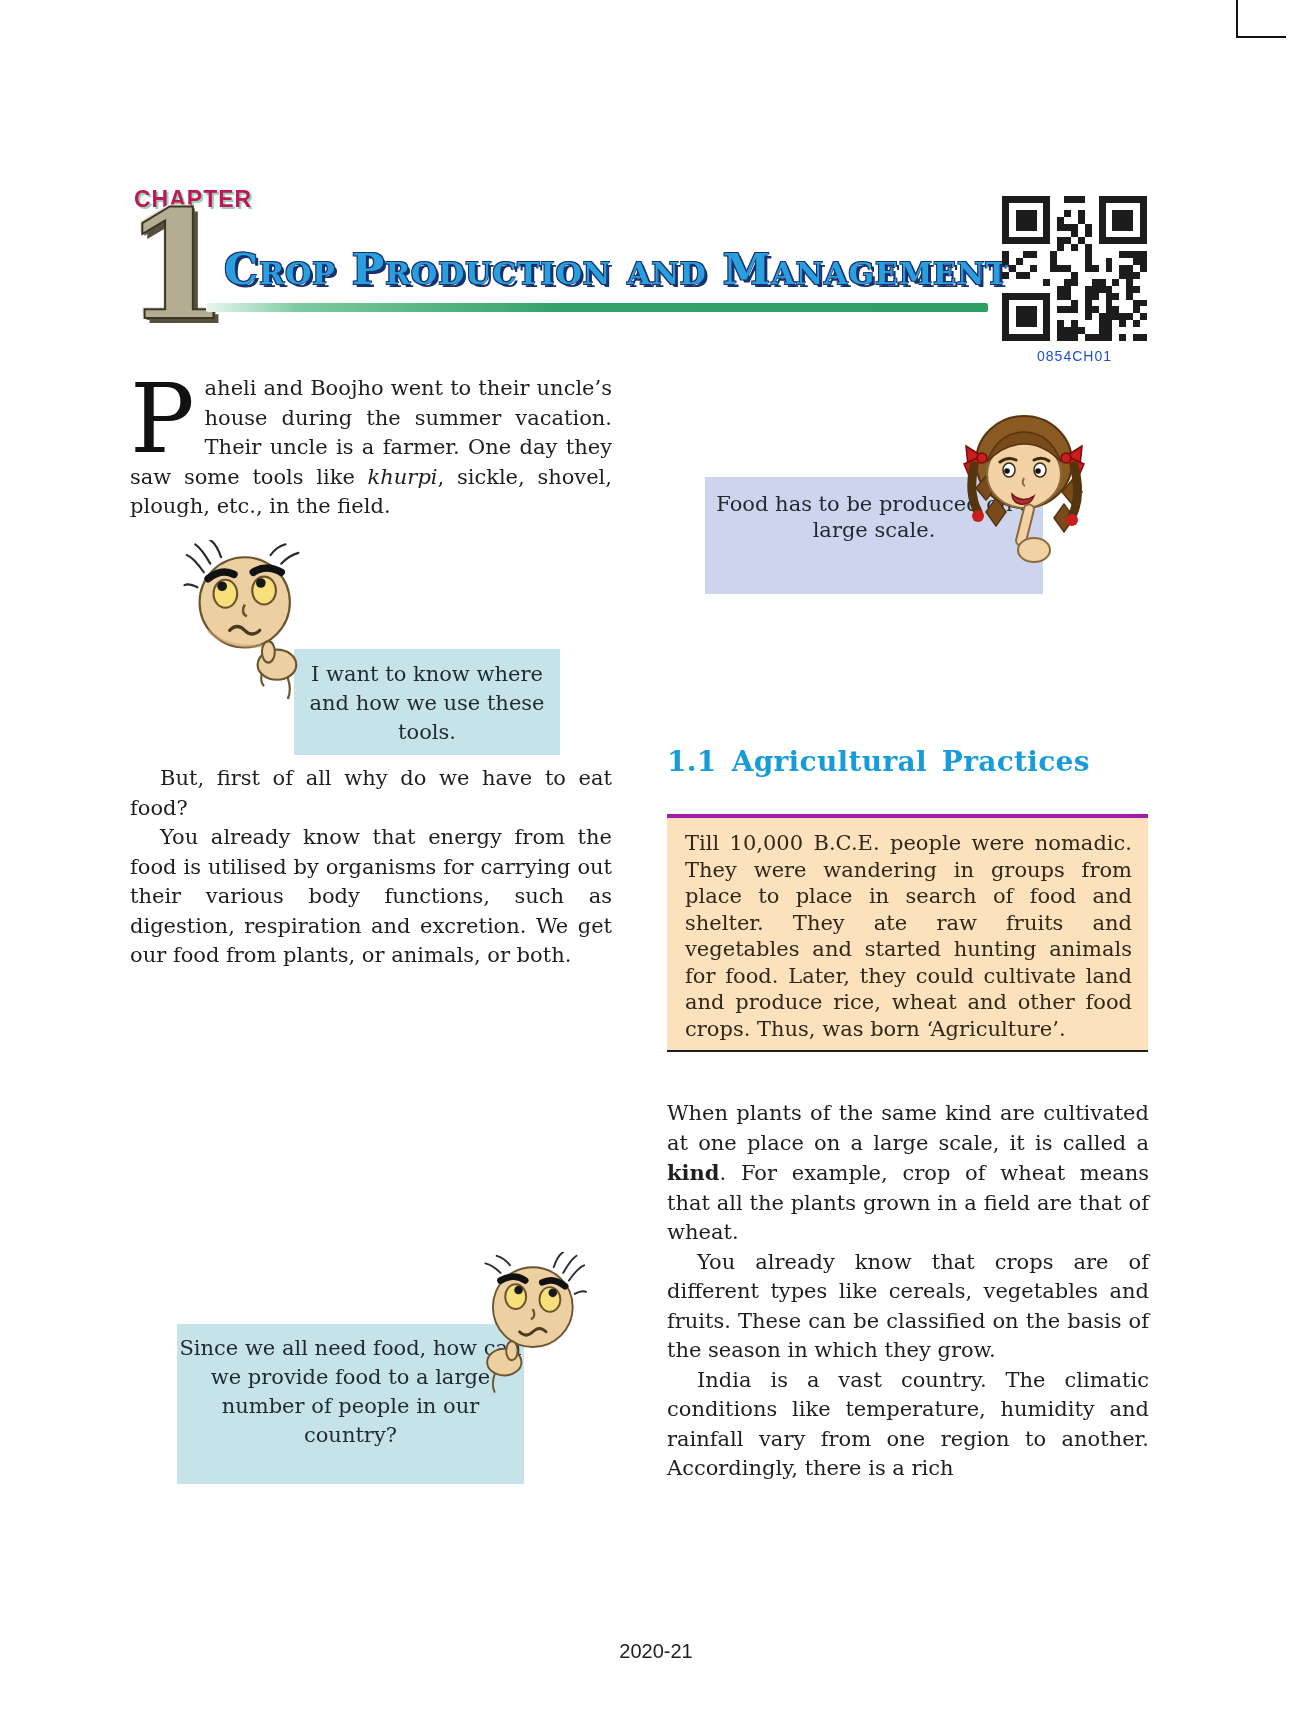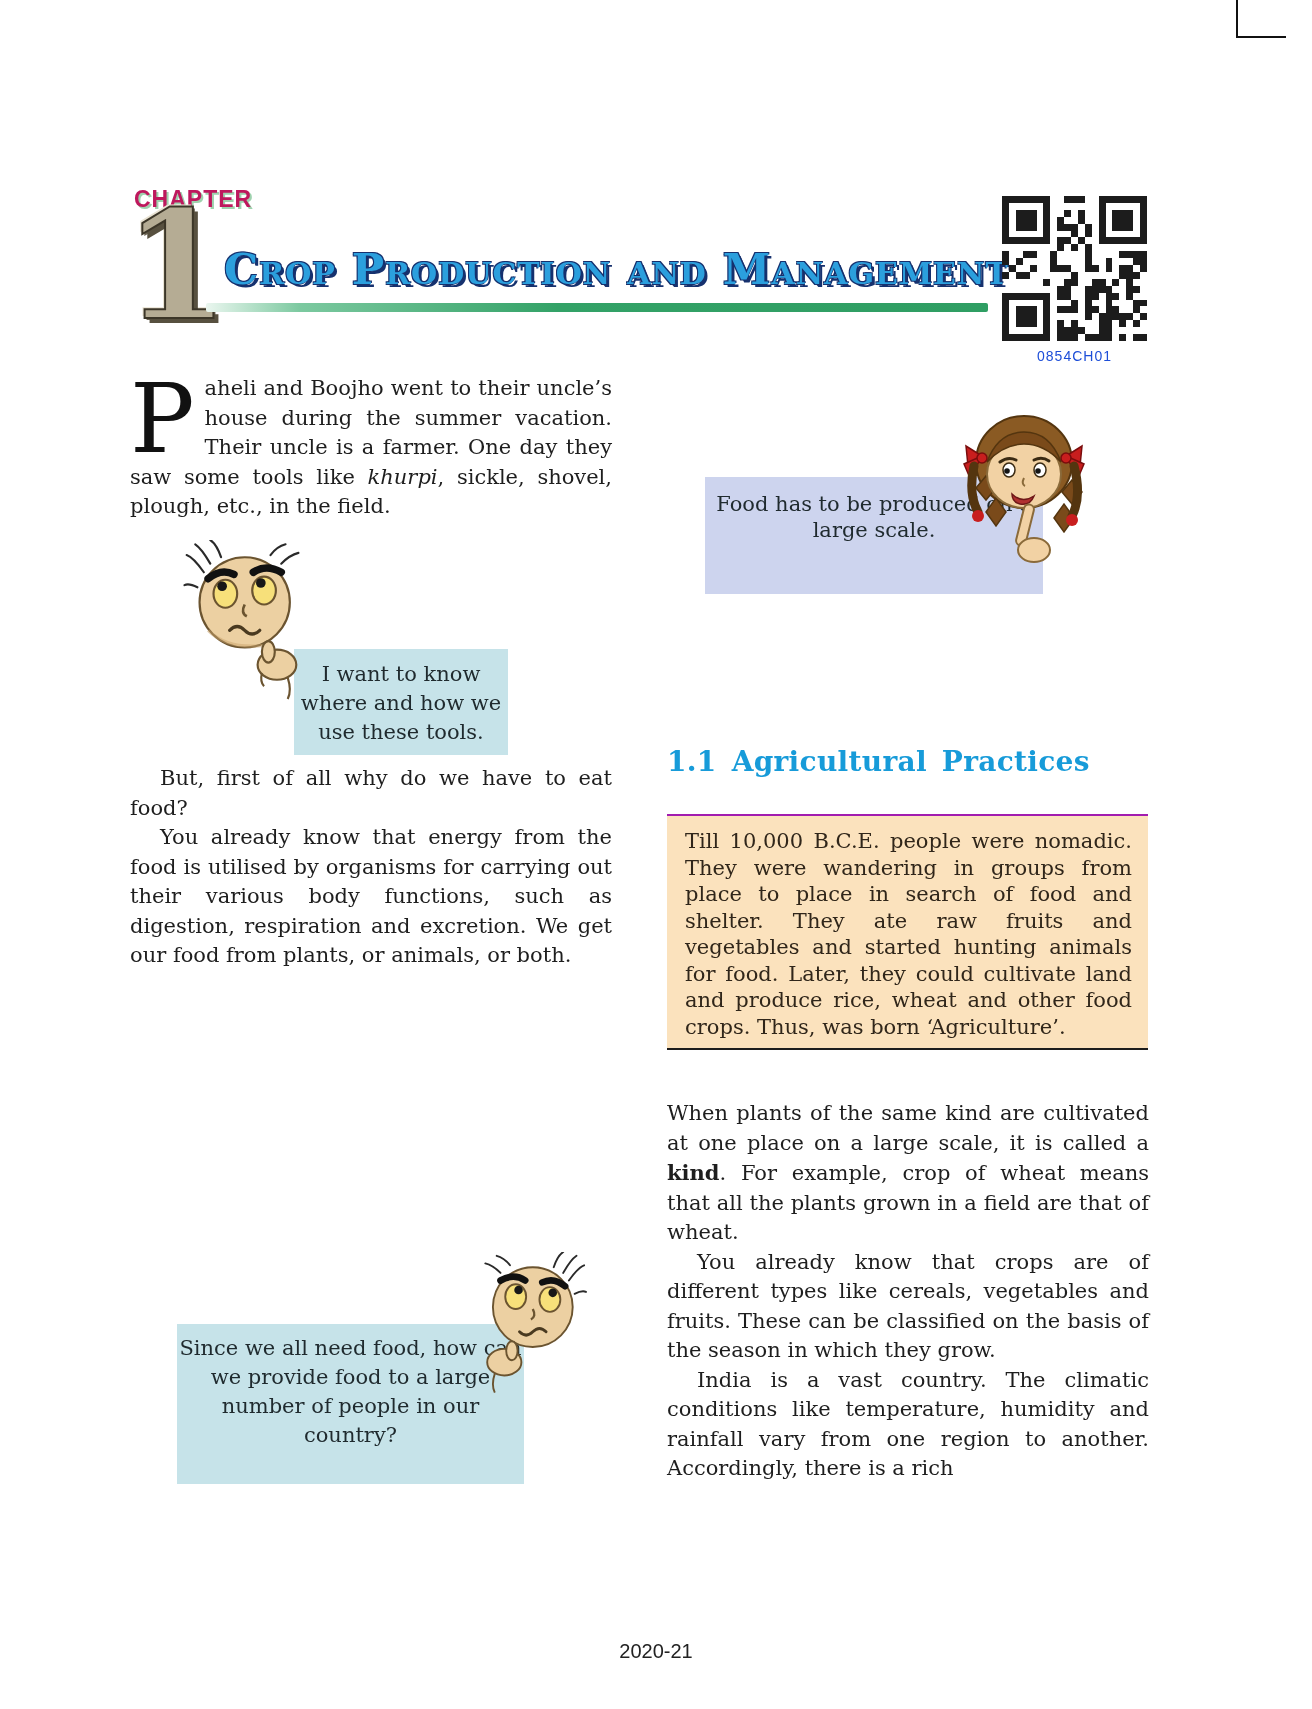--- a/index.html
+++ b/index.html
@@ -32,27 +32,27 @@
   .col{width:482px;font-size:21px;line-height:29.5px;text-align:justify;}
   .col p{margin:0;}
   .ind{text-indent:30px;}
   .dropcap{float:left;font-size:96px;line-height:74px;padding:8px 10px 0 0;color:#111;}
   .col-left{left:130px;top:374px;}
   .left-body{left:130px;top:764px;}
   .r-intro{left:667px;top:605px;}
   .r-heading{left:667px;top:745px;width:481px;font-size:28px;font-weight:bold;
     color:#179bd9;word-spacing:5px;letter-spacing:0.3px;}
   .history-box{left:667px;top:814px;width:481px;box-sizing:border-box;
-    background:#fbe2bd;border-top:2px solid #a21caf;border-bottom:2px solid #1d1d1d;
+    background:#fbe2bd;border-top:4px solid #a21caf;border-bottom:2px solid #1d1d1d;
     padding:12px 16px 8px 18px;font-size:21px;line-height:26.5px;text-align:justify;color:#30261a;}
   .r-rest{left:667px;top:1099px;}
 
   
   .speech{font-size:21px;line-height:29px;text-align:center;color:#1f2a2e;}
-  .box-cyan1{left:294px;top:649px;width:214px;height:106px;background:#c6e3e9;
+  .box-cyan1{left:294px;top:649px;width:266px;height:106px;background:#c6e3e9;
     box-sizing:border-box;padding-top:11px;}
   .box-cyan2{left:177px;top:1324px;width:347px;height:160px;background:#c6e3e9;
     box-sizing:border-box;padding-top:10px;}
   .box-lav{left:705px;top:477px;width:338px;height:117px;background:#cdd4ee;
     box-sizing:border-box;padding-top:14px;line-height:26px;}
 
   .boojho1{left:183px;top:540px;width:132px;height:172px;z-index:2;}
   .boojho2{left:470px;top:1252px;width:118px;height:152px;z-index:2;transform:scaleX(-1);}
   .paheli{left:948px;top:410px;width:152px;height:176px;z-index:2;}
 

